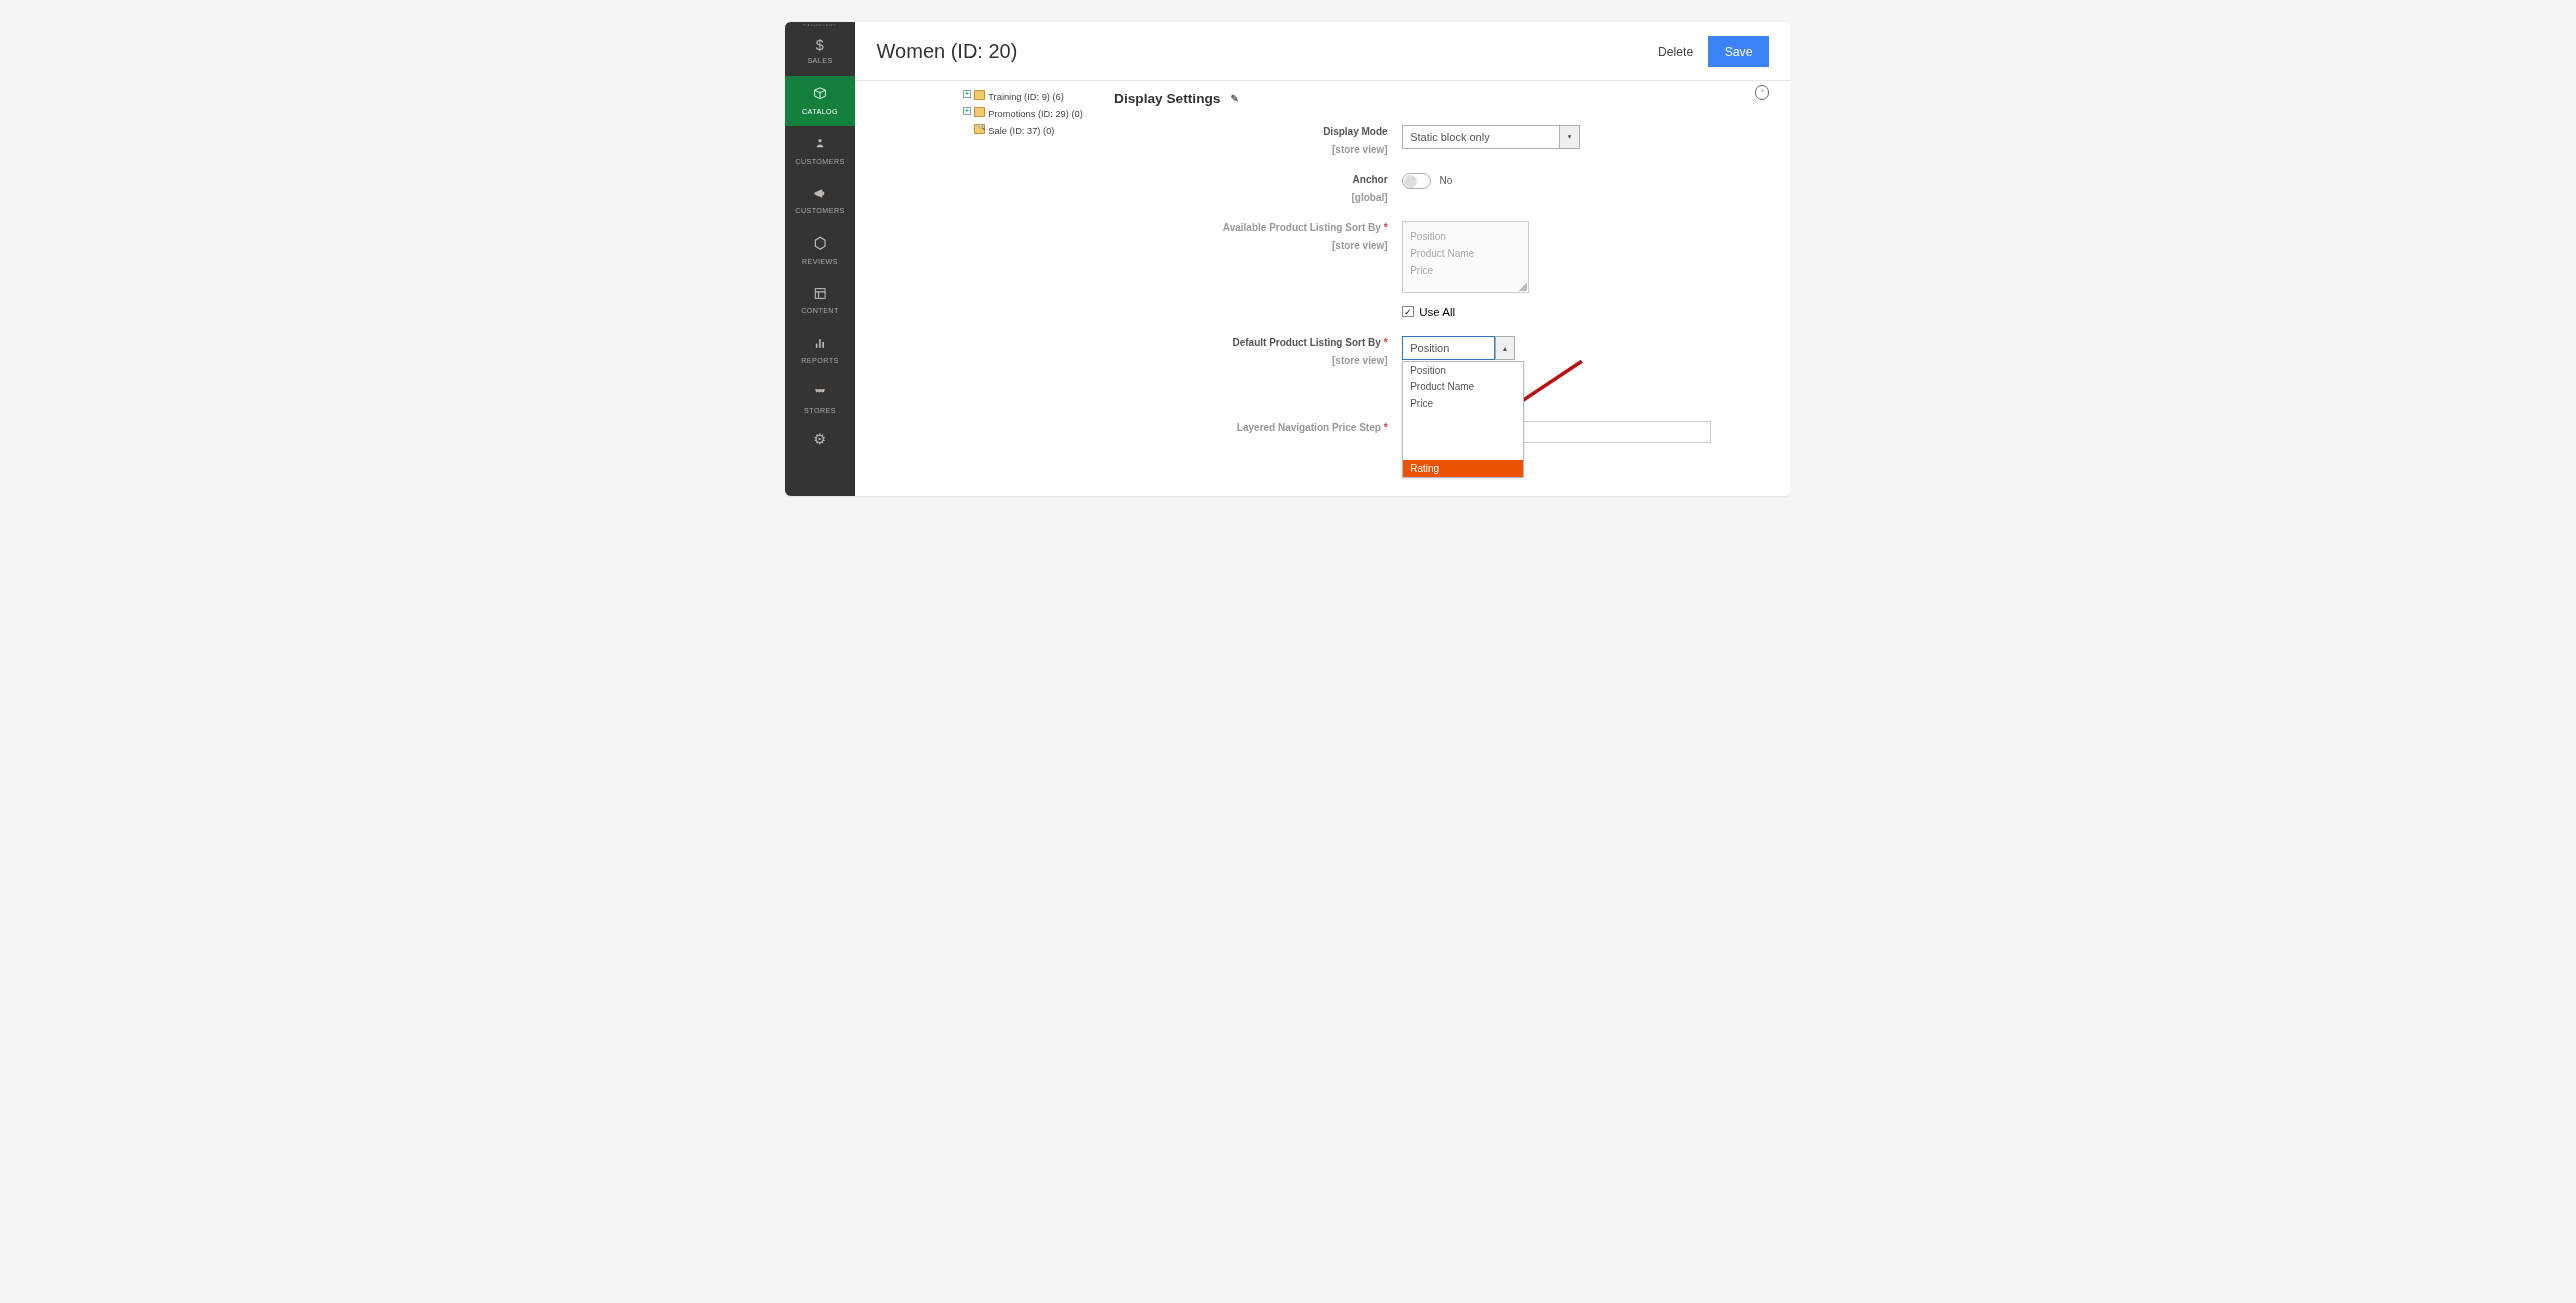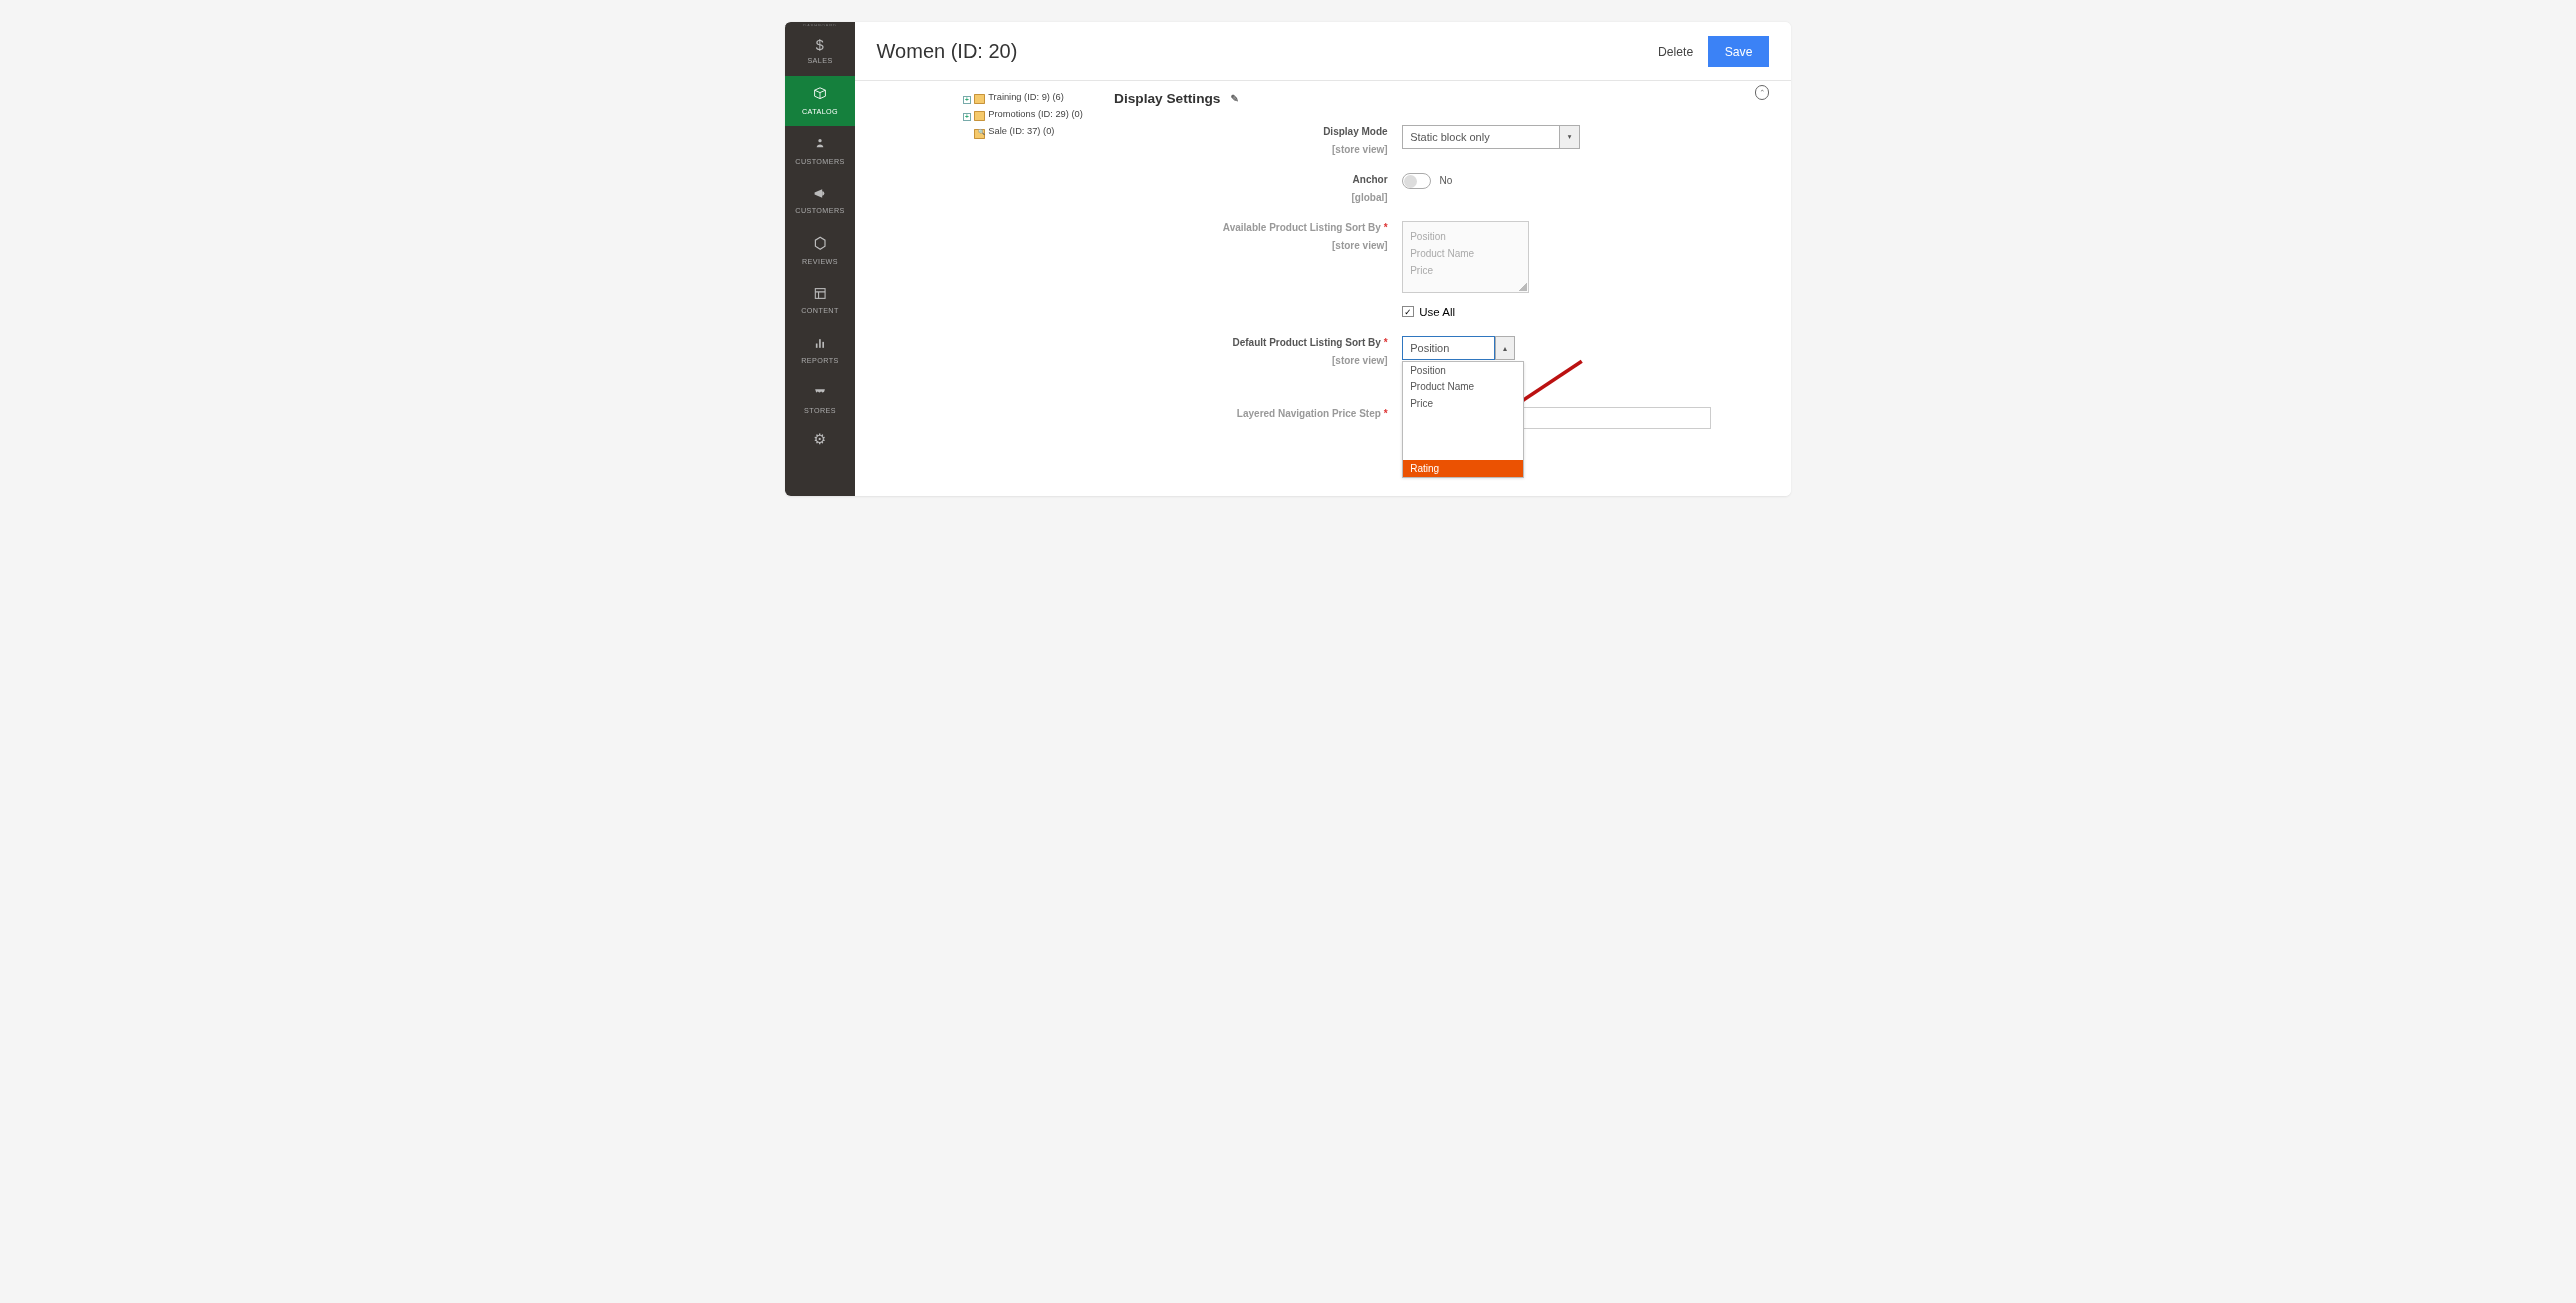--- a/index.html
+++ b/index.html
@@ -19,21 +19,21 @@
   .main { flex:1; display:flex; flex-direction:column; background:#fff; overflow:hidden; }
   .titlebar { display:flex; align-items:center; justify-content:space-between; padding:14.4px 21.6px 13px 21.6px; border-bottom:0.7px solid #e5e5e5; }
   .titlebar h1 { font-size:20px; font-weight:400; color:#333; }
   .title-actions { display:flex; align-items:center; gap:14.4px; }
   .btn-delete { font-size:12.2px; color:#444; background:none; border:none; cursor:pointer; }
   .btn-save { background:#3b82f6; color:#fff; border:none; padding:8.6px 17px; font-size:12.2px; cursor:pointer; }
 
   .content { flex:1; display:flex; padding:0 21.6px 0 0; overflow:hidden; position:relative; }
 
   .tree { width:259px; padding:7.2px 7.2px 7.2px 108px; font-size:9.3px; color:#444; }
-  .tree-row { display:flex; align-items:flex-end; gap:2.9px; padding:1.4px 0; line-height:14.4px; }
+  .tree-row { display:flex; align-items:flex-start; gap:2.9px; padding:1.4px 0; line-height:14.4px; }
   .tree-toggle { width:8px; height:8px; border:0.7px solid #7aa; background:#fff; display:inline-flex; align-items:center; justify-content:center; font-size:6.5px; color:#3a7; font-weight:bold; line-height:1; }
   .tree-toggle.blank { border:none; background:none; }
   .folder { width:11.5px; height:10px; background:#f5c96b; border:0.7px solid #c7933a; border-radius:0.7px; display:inline-block; position:relative; }
   .folder.sale::after { content:"🔍"; position:absolute; font-size:5.8px; right:-1.4px; bottom:-1.4px; }
 
   .settings { flex:1; padding:7.2px 14.4px 0 0; position:relative; }
   .section-head { display:flex; align-items:center; font-size:13.7px; font-weight:600; color:#333; margin:2.9px 0 18.7px 0; }
   .section-head .pencil { margin-left:10px; color:#666; font-size:10px; cursor:pointer; }
   .collapse-circle { position:absolute; top:4.3px; right:0; width:14.4px; height:14.4px; border:1.1px solid #666; border-radius:50%; display:flex; align-items:center; justify-content:center; font-size:7.2px; color:#666; cursor:pointer; }
 
@@ -246,21 +246,21 @@
                 <div class="dd-list">
                   <div class="dd-item">Position</div>
                   <div class="dd-item">Product Name</div>
                   <div class="dd-item">Price</div>
                   <div class="dd-item hover">Rating</div>
                 </div>
               </div>
             </div>
           </div>
 
-          <div class="row" style="margin-top:40px;">
+          <div class="row" style="margin-top:54px;">
             <div class="lbl" style="color:#999;">
               <span>Layered Navigation Price Step</span><span class="req">*</span>
             </div>
             <div class="ctrl">
               <div class="price-step"></div>
             </div>
           </div>
 
           <svg class="anno-arrow" style="left:288px; top:273px;" width="187" height="115" viewBox="0 0 260 160">
             <defs>

